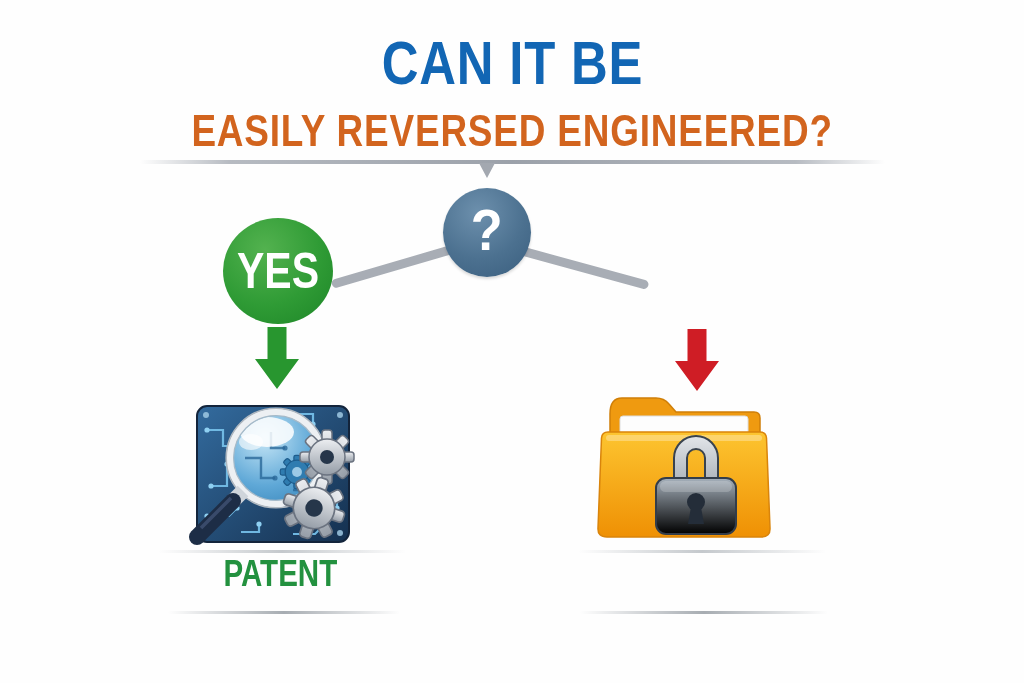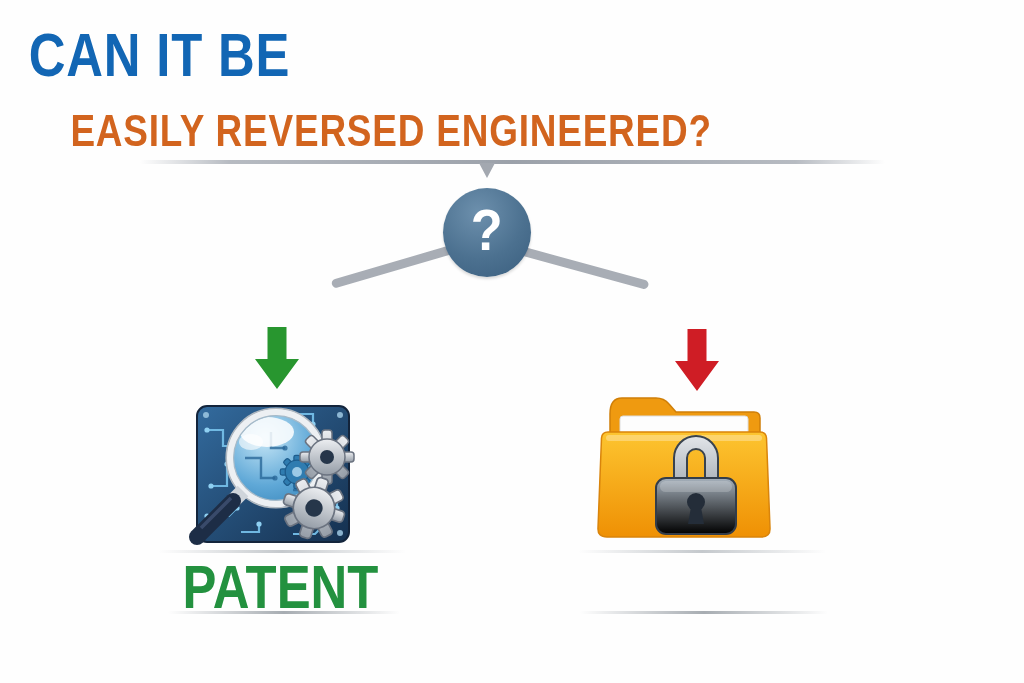--- a/index.html
+++ b/index.html
@@ -5,23 +5,23 @@
   * { margin:0; padding:0; box-sizing:border-box; }
   html,body { background:#ffffff; }
   .canvas {
     position:relative; width:1024px; height:683px; margin:0 auto;
     background:var(--background,#fefefe); overflow:hidden;
     font-family:"Liberation Sans","DejaVu Sans",sans-serif;
   }
   .condensed { display:inline-block; transform:scaleX(0.82); transform-origin:center; white-space:nowrap; }
 
   
-  .title-wrap { position:absolute; left:0; top:24px; width:1000px; text-align:left; }
+  .title-wrap { position:absolute; left:0; top:32px; width:1000px; text-align:center;padding-left:24px; }
   .title-line1 { font-size:62px; font-weight:bold; color:var(--title-blue,#1266b4); line-height:1.0; letter-spacing:1px; }
-  .title-line2 { font-size:45px; font-weight:bold; color:var(--title-orange,#d2641e); line-height:1.1; margin-top:20px; letter-spacing:1px; }
+  .title-line2 { font-size:45px; font-weight:bold; color:var(--title-orange,#d2641e); line-height:1.1; margin-top:12px; letter-spacing:1px; }
 
   
   .divider {
     position:absolute; left:140px; top:160px; width:745px; height:4px; border-radius:2px;
     background:linear-gradient(90deg, rgba(170,175,183,0) 0%, rgba(170,175,183,.85) 12%, rgba(150,156,165,.95) 50%, rgba(170,175,183,.85) 88%, rgba(170,175,183,0) 100%);
   }
   .divider-pointer {
     position:absolute; left:479px; top:163px; width:0; height:0;
     border-left:8px solid transparent; border-right:8px solid transparent;
     border-top:15px solid #a3a8b0;
@@ -59,21 +59,21 @@
   .secret-icon-box { position:absolute; left:594px; top:390px; }
 
   
   .sep { position:absolute; height:3px; border-radius:2px; }
   .sep.top-left     { left:158px; top:550px; width:248px; background:linear-gradient(90deg, transparent, rgba(110,120,130,.40) 50%, transparent); }
   .sep.top-right    { left:578px; top:550px; width:248px; background:linear-gradient(90deg, transparent, rgba(110,120,130,.40) 50%, transparent); }
   .sep.bottom-left  { left:168px; top:611px; width:232px; background:linear-gradient(90deg, transparent, rgba(95,105,115,.55) 50%, transparent); }
   .sep.bottom-right { left:580px; top:611px; width:248px; background:linear-gradient(90deg, transparent, rgba(95,105,115,.55) 50%, transparent); }
 
   
-  .outcome-label { position:absolute; top:556px; font-weight:bold; font-size:62px; text-align:center; line-height:1; }
+  .outcome-label { position:absolute; top:556px; font-weight:bold; font-size:36px; text-align:center; line-height:1; }
   .outcome-label.patent { left:155px; width:250px; color:var(--patent-label-green,#23913f); }
   .outcome-label.secret { left:545px; width:310px; color:var(--trade-secret-label-red,#d0222c); }
 </style>
 </head>
 <body>
 
 <div class="canvas">
 
   <div class="title-wrap">
     <div class="title-line1"><span class="condensed">CAN IT BE</span></div>
@@ -83,20 +83,23 @@
   <div class="divider"></div>
   <div class="divider-pointer"></div>
 
   <div class="connector left"></div>
   <div class="connector right"></div>
 
   <div class="circle q-circle">
     <span class="qm">?</span>
   </div>
 
+  <div class="circle yes-circle">
+    <span class="condensed">YES</span>
+  </div>
 
   <svg class="down-arrow green" width="48" height="62" viewBox="0 0 48 62">
     <polygon points="14.5,0 33.5,0 33.5,32 46,32 24,62 2,32 14.5,32" style="fill:var(--arrow-green,#28962f)"></polygon>
   </svg>
   <svg class="down-arrow red" width="48" height="62" viewBox="0 0 48 62">
     <polygon points="14.5,0 33.5,0 33.5,32 46,32 24,62 2,32 14.5,32" style="fill:var(--arrow-red,#cf1d25)"></polygon>
   </svg>
 
   <div class="patent-icon-box">
     <svg width="210" height="155" viewBox="0 0 210 155">

